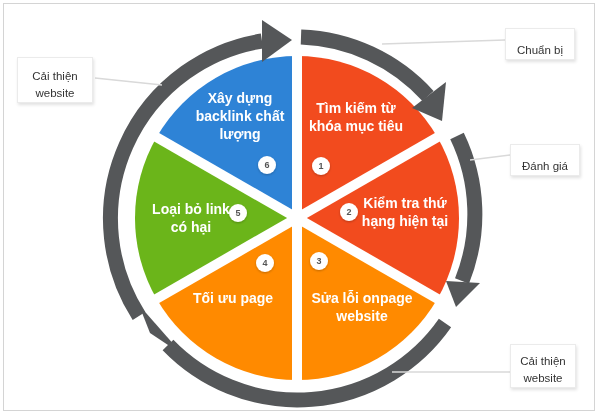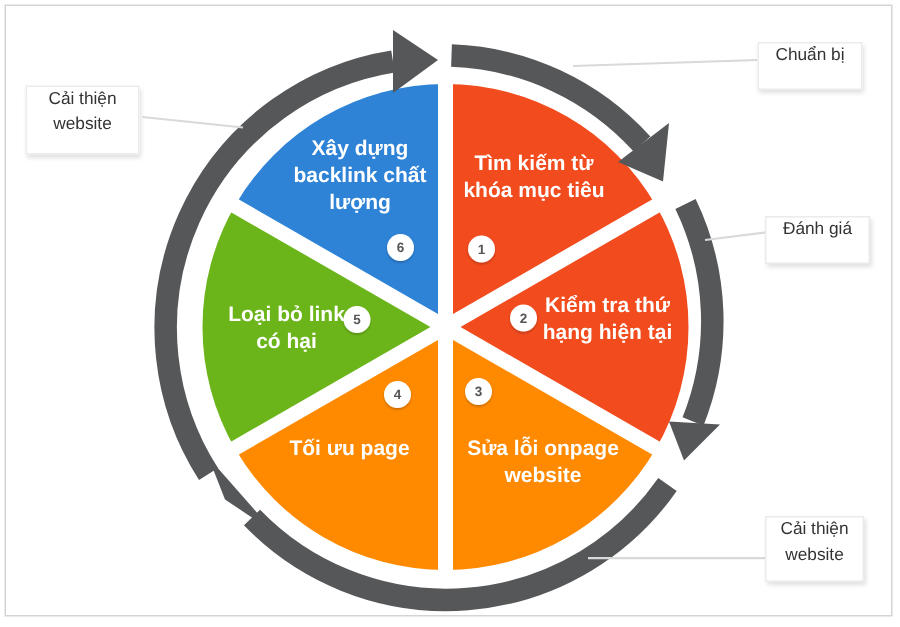--- a/index.html
+++ b/index.html
@@ -15,21 +15,21 @@
   }
   .badge-text {
     font-family: "Liberation Sans", sans-serif; font-weight: bold; font-size: 9px;
     fill: #555; text-anchor: middle; dominant-baseline: central;
   }
   .callout {
     position: absolute; background: #fff; border: 1px solid #ebebeb;
     box-shadow: 1px 2px 3px rgba(0,0,0,0.12);
     font-family: "Liberation Sans", sans-serif; font-size: 11.5px; color: #333;
     text-align: center; line-height: 17px; display: flex; flex-direction: column;
-    justify-content: flex-start; align-items: center; box-sizing: border-box;
+    justify-content: flex-end; align-items: center; box-sizing: border-box;
   }
 </style>
 </head>
 <body>
 
 <div class="frame"></div>
 
 <svg class="wheel" width="600" height="418" viewBox="0 0 600 418">
   <defs>
     <filter id="sh" x="-5%" y="-5%" width="110%" height="110%">

